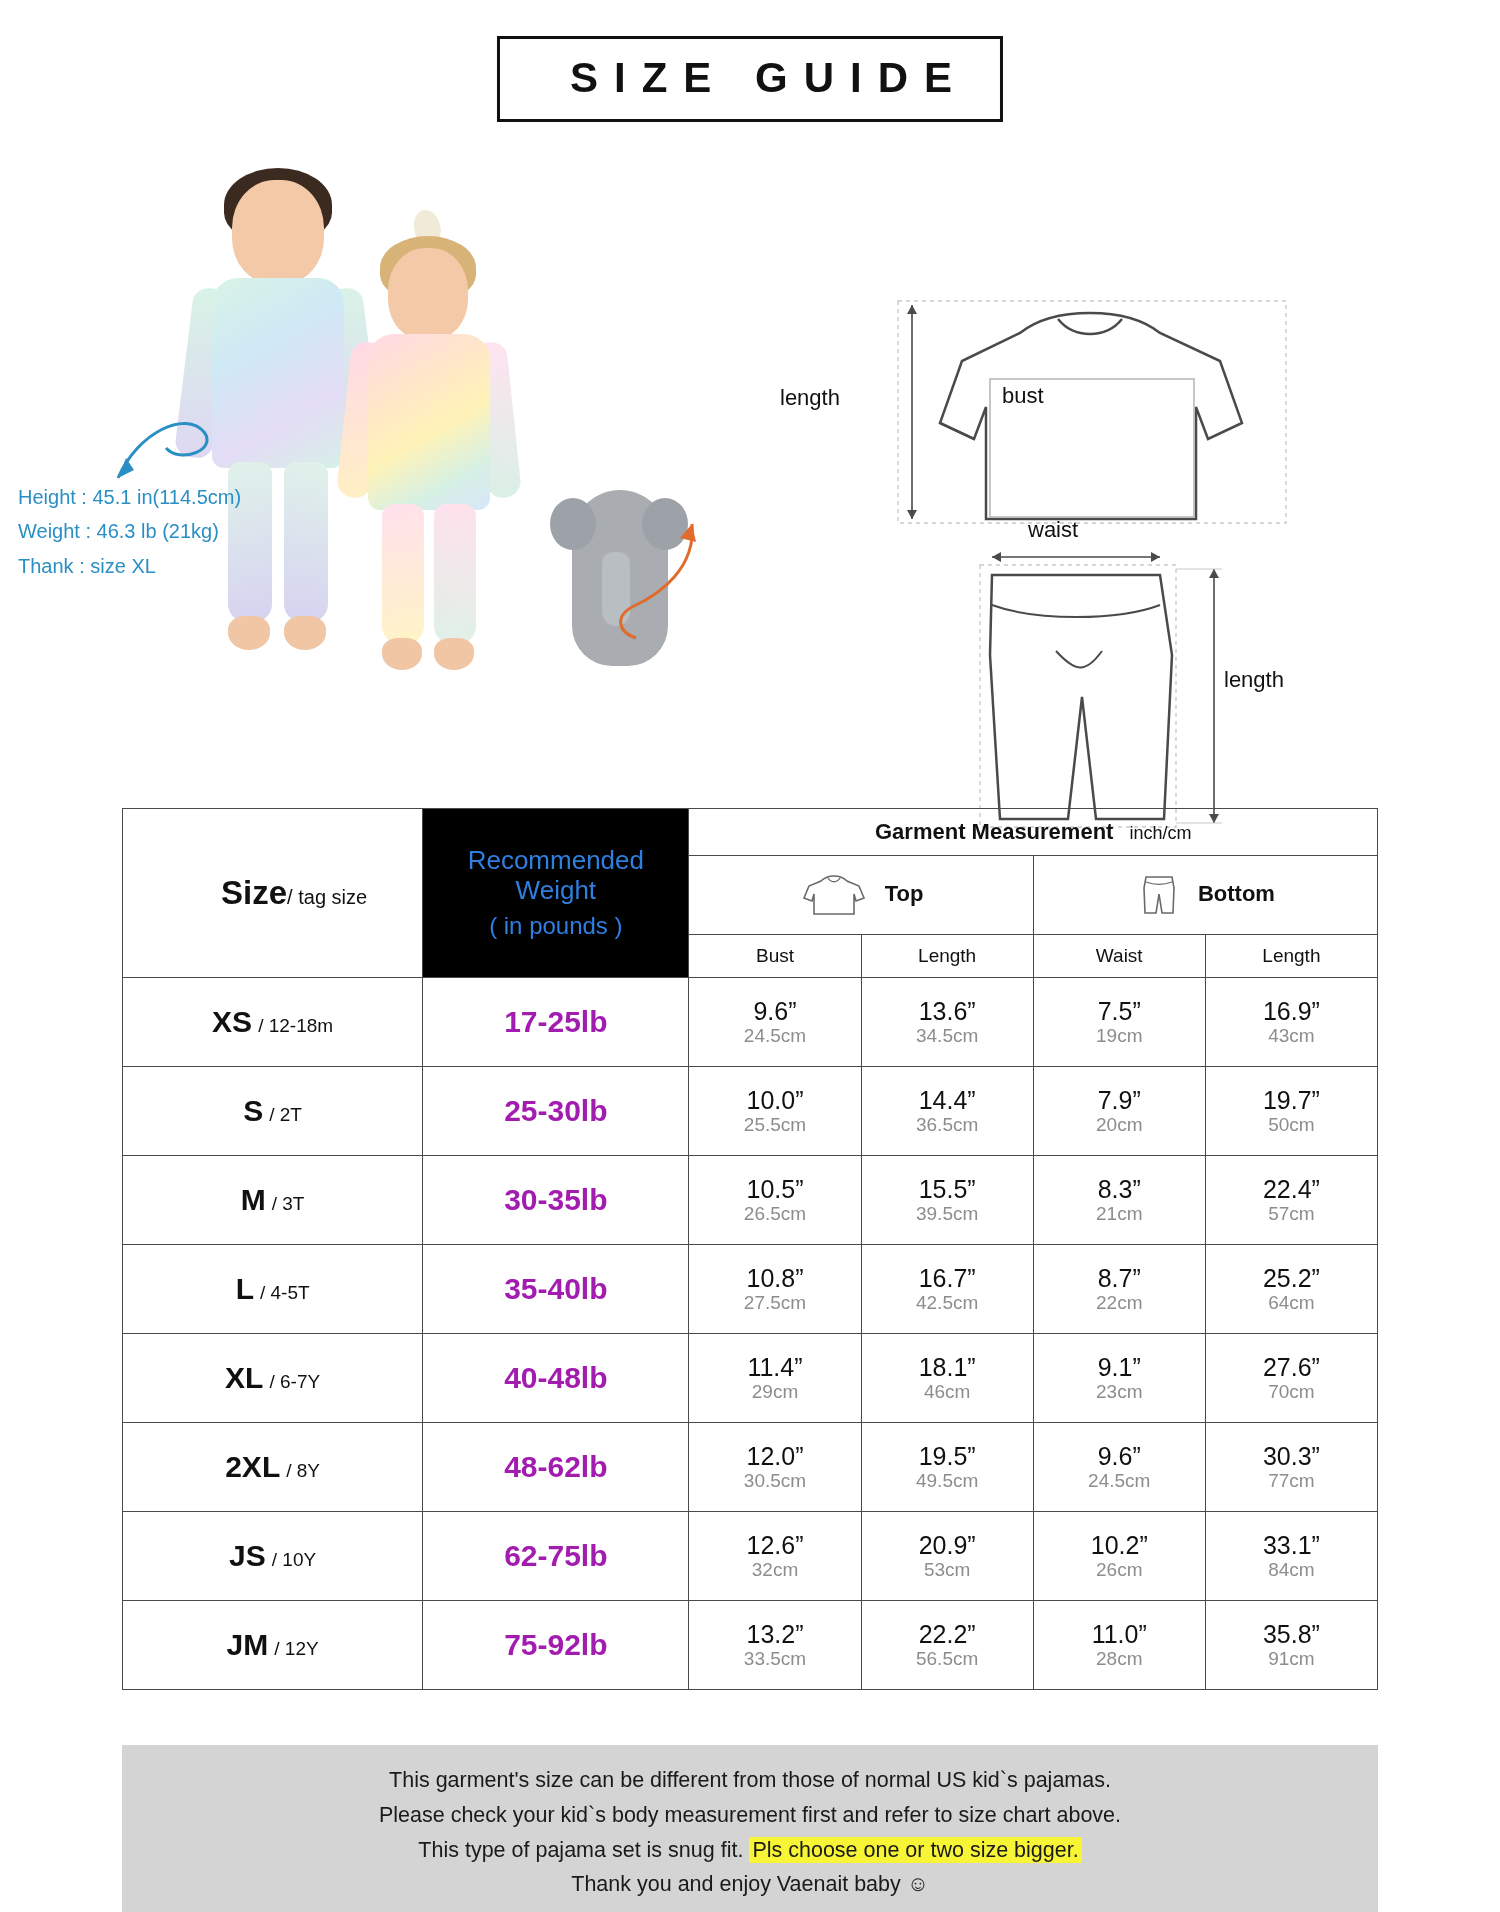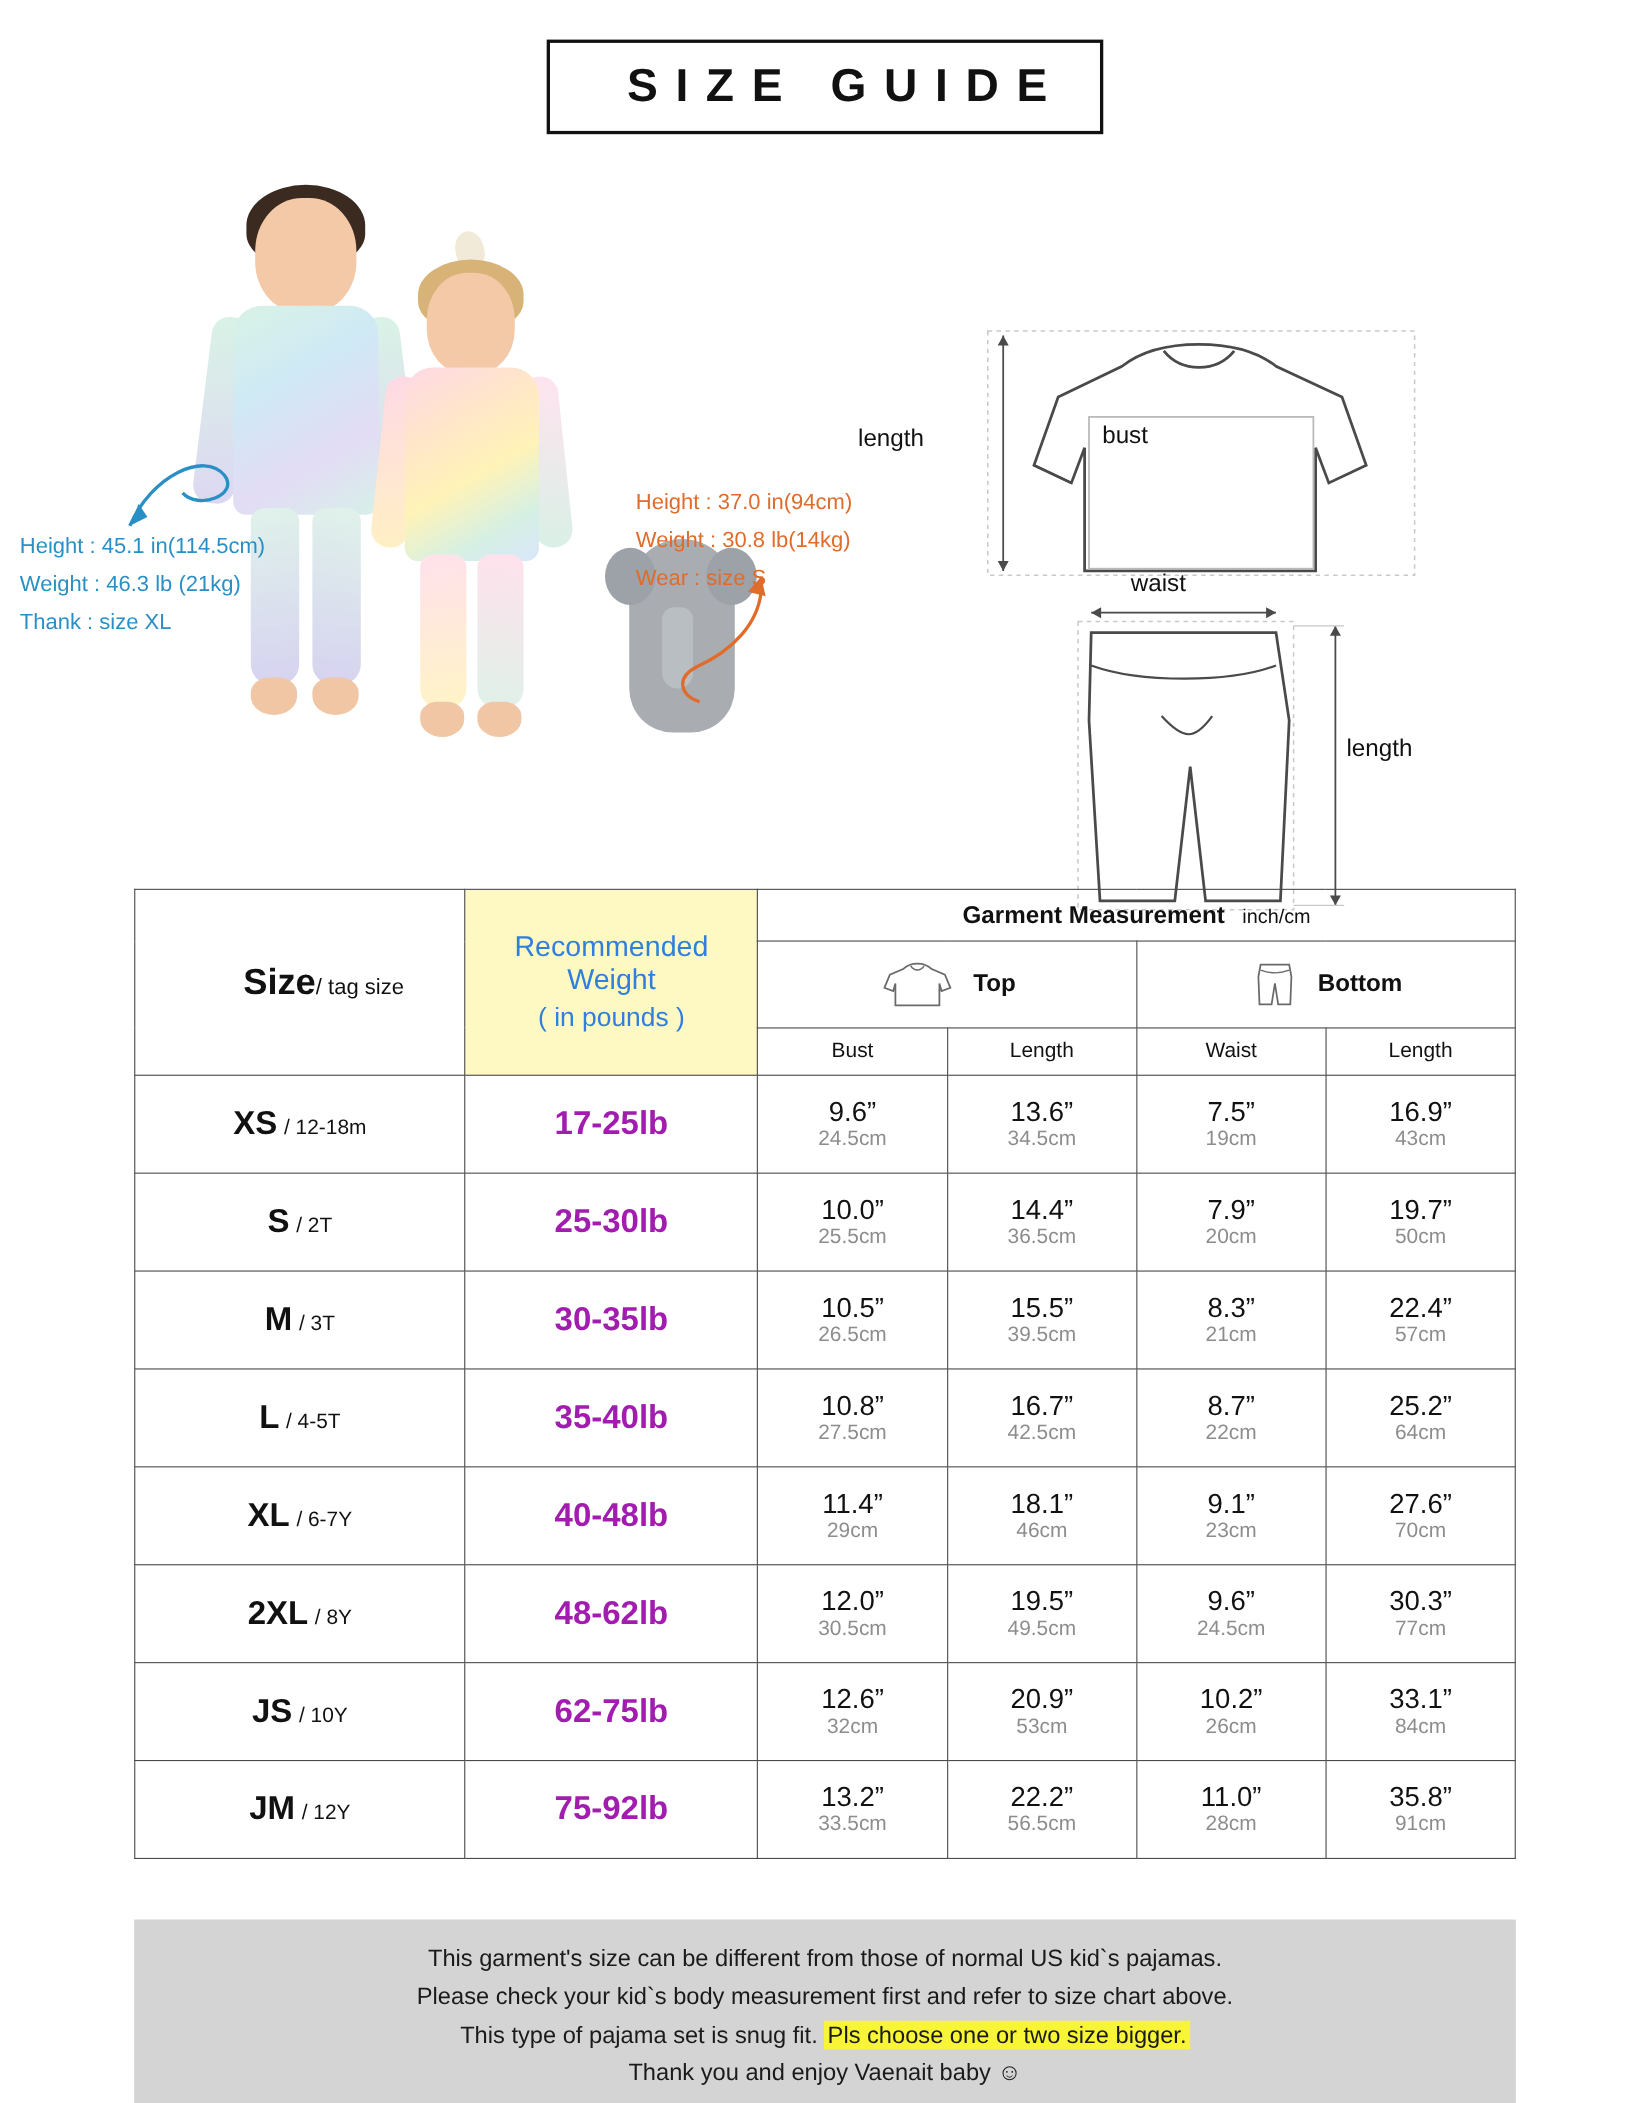--- a/index.html
+++ b/index.html
@@ -220,21 +220,21 @@
   .hdr-size {
     height: 168px;
   }
   .hdr-size .size-big {
     font-size: 33px; font-weight: bold; color: #111; margin-left: 43px;
   }
   .hdr-size .size-small {
     font-size: 20px; color: #111;
   }
   .hdr-weight {
-    background: #fef9c3;
+    background: #000000;
     color: #2f7fe0;
     height: 168px;
   }
   .hdr-weight .l1 { font-size: 26px; line-height: 1.15; }
   .hdr-weight .l2 { font-size: 24px; margin-top: 6px; }
   .hdr-garment {
     height: 44px;
     font-size: 22px;
     font-weight: bold;
     color: #111;
@@ -333,25 +333,20 @@
   <div class="anno blue">
     <div>Height : 45.1 in(114.5cm)</div>
     <div>Weight : 46.3 lb (21kg)</div>
     <div>Thank : size XL</div>
   </div>
 
   <svg class="arrow-orange" width="120" height="130" viewBox="0 0 120 130">
     <path d="M92 4 C 96 48, 60 74, 34 86 C 14 96, 18 112, 36 118" fill="none" stroke="#e06b2a" stroke-width="3"></path>
     <path d="M92 4 L 80 18 L 96 22 Z" fill="#e06b2a"></path>
   </svg>
-  <div class="anno orange">
-    <div>Height : 37.0 in(94cm)</div>
-    <div>Weight : 30.8 lb(14kg)</div>
-    <div>Wear : size S</div>
-  </div>
 
   <div class="diagrams">
 
     <svg width="420" height="260" viewBox="0 0 420 260" style="position:absolute; left:120px; top:0;">
 
       <path d="M130 38 C 150 22, 178 18, 200 18 C 222 18, 250 22, 270 38
                L 330 66 L 352 128 L 318 144 L 306 112 L 306 224 L 96 224
                L 96 112 L 84 144 L 50 128 L 72 66 Z" fill="#ffffff" stroke="#4a4a4a" stroke-width="2.5"></path>
 
       <path d="M168 24 C 184 44, 216 44, 232 24" fill="none" stroke="#4a4a4a" stroke-width="2.5"></path>

